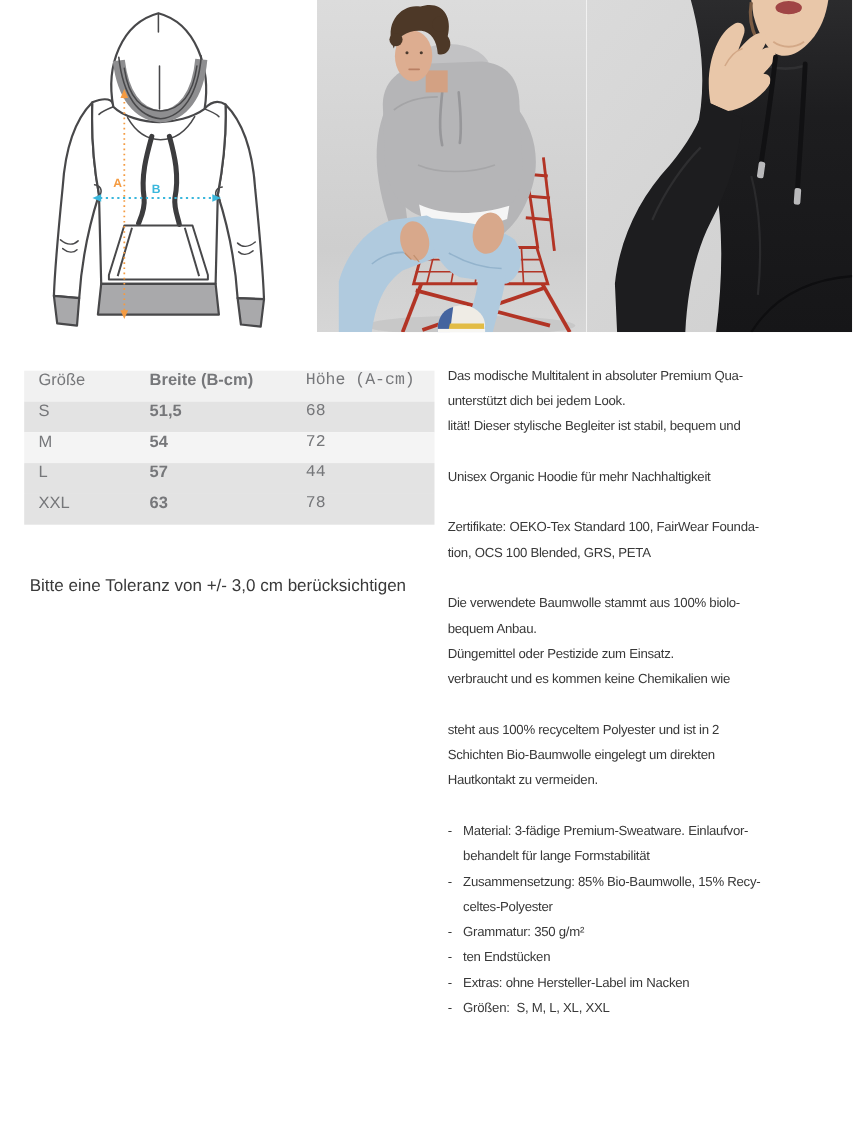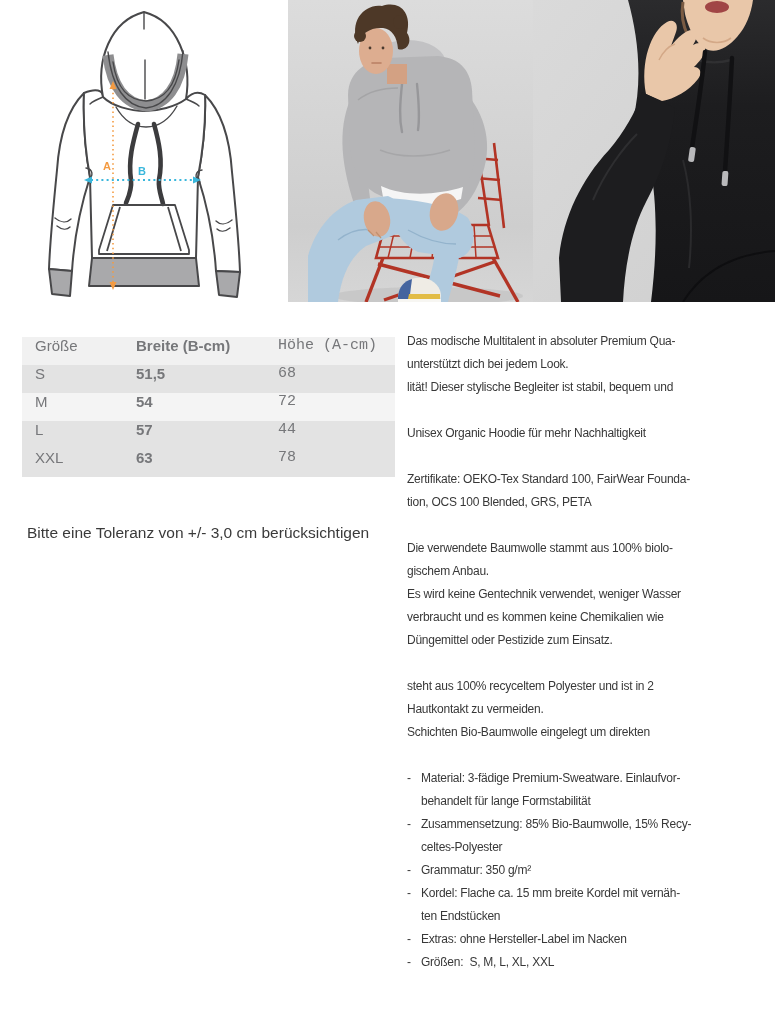--- a/index.html
+++ b/index.html
@@ -282,30 +282,29 @@
       <div class="line">Unisex Organic Hoodie für mehr Nachhaltigkeit</div>
     </div>
 
     <div class="para">
       <div class="line">Zertifikate: OEKO-Tex Standard 100, FairWear Founda-</div>
       <div class="line">tion, OCS 100 Blended, GRS, PETA</div>
     </div>
 
     <div class="para">
       <div class="line">Die verwendete Baumwolle stammt aus 100% biolo-</div>
-      <div class="line">gischem Anbau.</div>
-      <div class="line">Es wird keine Gentechnik verwendet, weniger Wasser</div>
+      <div class="line">bequem Anbau.</div>
+      <div class="line">Düngemittel oder Pestizide zum Einsatz.</div>
       <div class="line">verbraucht und es kommen keine Chemikalien wie</div>
-      <div class="line">Düngemittel oder Pestizide zum Einsatz.</div>
     </div>
 
     <div class="para">
       <div class="line">steht aus 100% recyceltem Polyester und ist in 2</div>
+      <div class="line">Schichten Bio-Baumwolle eingelegt um direkten</div>
       <div class="line">Hautkontakt zu vermeiden.</div>
-      <div class="line">Schichten Bio-Baumwolle eingelegt um direkten</div>
     </div>
 
     <div class="bullets">
       <div class="bullet">
         <span class="dash line">-</span>
         <div class="btext">
           <div class="line">Material: 3-fädige Premium-Sweatware. Einlaufvor-</div>
           <div class="line">behandelt für lange Formstabilität</div>
         </div>
       </div>
@@ -318,21 +317,20 @@
       </div>
       <div class="bullet">
         <span class="dash line">-</span>
         <div class="btext">
           <div class="line">Grammatur: 350 g/m²</div>
         </div>
       </div>
       <div class="bullet">
         <span class="dash line">-</span>
         <div class="btext">
-          <div class="line">Kordel: Flache ca. 15 mm breite Kordel mit vernäh-</div>
           <div class="line">ten Endstücken</div>
         </div>
       </div>
       <div class="bullet">
         <span class="dash line">-</span>
         <div class="btext">
           <div class="line">Extras: ohne Hersteller-Label im Nacken</div>
         </div>
       </div>
       <div class="bullet">

